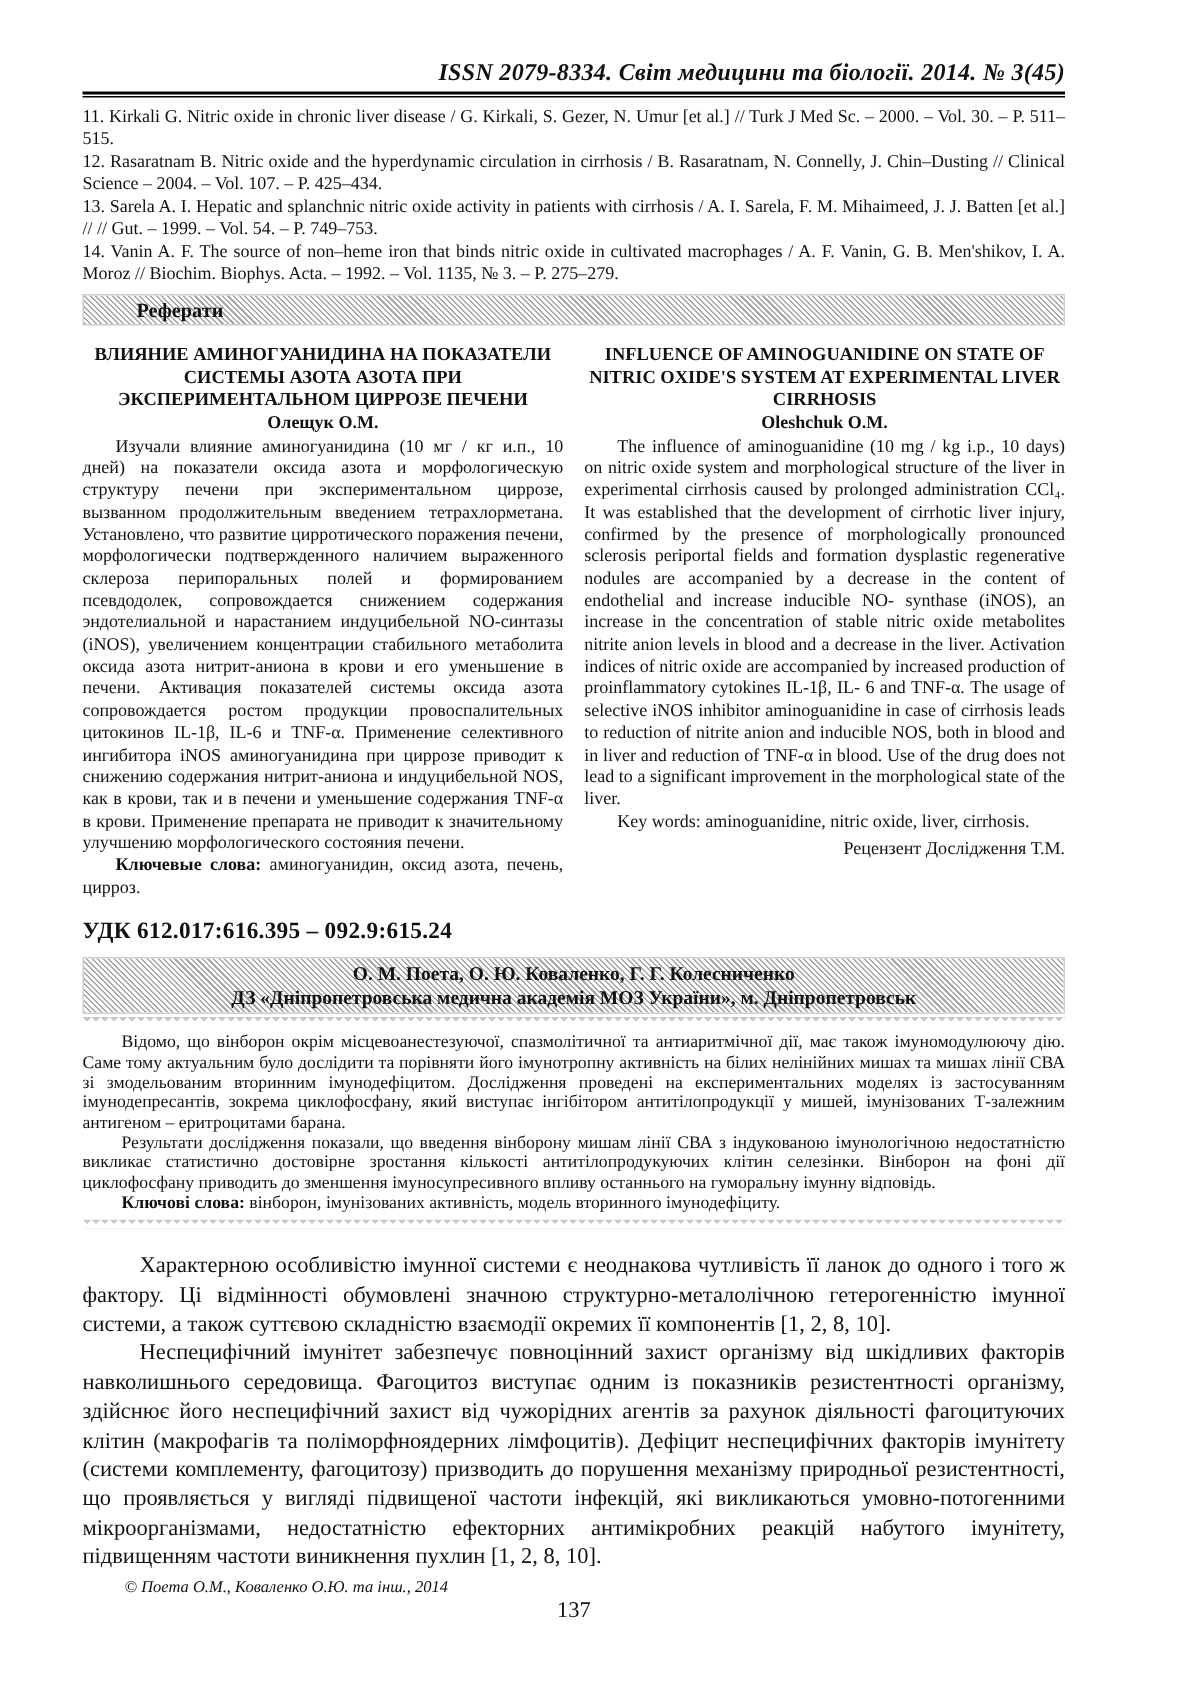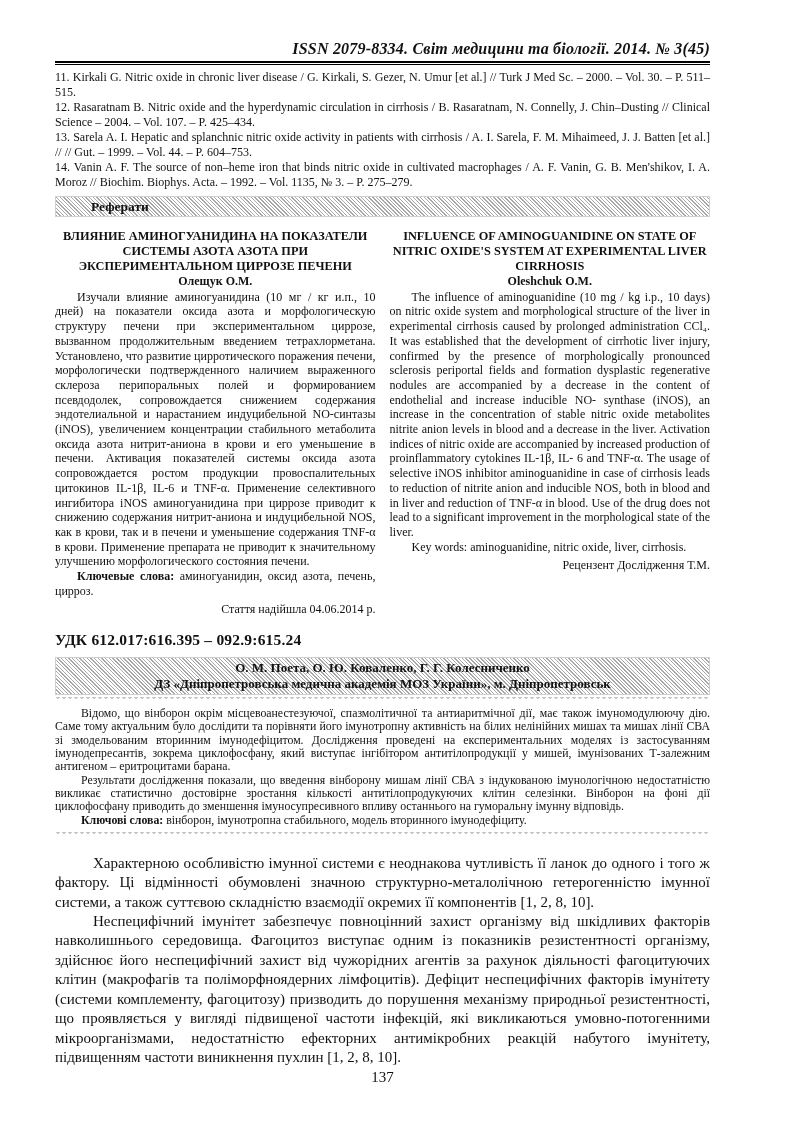--- a/index.html
+++ b/index.html
@@ -138,36 +138,35 @@
 <body>
 
 <div class="page">
 
   <div class="issn-line">ISSN 2079-8334. Світ медицини та біології. 2014. № 3(45)</div>
   <div class="double-rule"></div>
 
   <div class="references">
     <p>11. Kirkali G. Nitric oxide in chronic liver disease / G. Kirkali, S. Gezer, N. Umur [et al.] // Turk J Med Sc. – 2000. – Vol. 30. – P. 511–515.</p>
     <p>12. Rasaratnam B. Nitric oxide and the hyperdynamic circulation in cirrhosis / B. Rasaratnam, N. Connelly, J. Chin–Dusting // Clinical Science – 2004. – Vol. 107. – P. 425–434.</p>
-    <p>13. Sarela A. I. Hepatic and splanchnic nitric oxide activity in patients with cirrhosis / A. I. Sarela, F. M. Mihaimeed, J. J. Batten [et al.] // // Gut. – 1999. – Vol. 44. – P. 604–753.</p>
+    <p>13. Sarela A. I. Hepatic and splanchnic nitric oxide activity in patients with cirrhosis / A. I. Sarela, F. M. Mihaimeed, J. J. Batten [et al.] // // Gut. – 1999. – Vol. 54. – P. 749–753.</p>
     <p>14. Vanin A. F. The source of non–heme iron that binds nitric oxide in cultivated macrophages / A. F. Vanin, G. B. Men'shikov, I. A. Moroz // Biochim. Biophys. Acta. – 1992. – Vol. 1135, № 3. – P. 275–279.</p>
   </div>
 
   <div class="hatch-band referaty-band">
     <span>Реферати</span>
   </div>
 
   <div class="columns">
 
     <div class="col">
       <div class="col-title">ВЛИЯНИЕ АМИНОГУАНИДИНА НА ПОКАЗАТЕЛИ СИСТЕМЫ АЗОТА АЗОТА ПРИ ЭКСПЕРИМЕНТАЛЬНОМ ЦИРРОЗЕ ПЕЧЕНИ</div>
       <div class="col-author">Олещук О.М.</div>
       <p class="abs">Изучали влияние аминогуанидина (10 мг / кг и.п., 10 дней) на показатели оксида азота и морфологическую структуру печени при экспериментальном циррозе, вызванном продолжительным введением тетрахлорметана. Установлено, что развитие цирротического поражения печени, морфологически подтвержденного наличием выраженного склероза перипоральных полей и формированием псевдодолек, сопровождается снижением содержания эндотелиальной и нарастанием индуцибельной NO-синтазы (iNOS), увеличением концентрации стабильного метаболита оксида азота нитрит-аниона в крови и его уменьшение в печени. Активация показателей системы оксида азота сопровождается ростом продукции провоспалительных цитокинов IL-1β, IL-6 и TNF-α. Применение селективного ингибитора iNOS аминогуанидина при циррозе приводит к снижению содержания нитрит-аниона и индуцибельной NOS, как в крови, так и в печени и уменьшение содержания TNF-α в крови. Применение препарата не приводит к значительному улучшению морфологического состояния печени.</p>
       <p class="abs"><b>Ключевые слова:</b><span> аминогуанидин, оксид азота, печень, цирроз.</span></p>
-      <p class="note-right">Стаття надійшла 04.06.2014 р.</p>
     </div>
 
     <div class="col">
       <div class="col-title">INFLUENCE OF AMINOGUANIDINE ON STATE OF NITRIC OXIDE'S SYSTEM AT EXPERIMENTAL LIVER CIRRHOSIS</div>
       <div class="col-author">Oleshchuk O.M.</div>
       <p class="abs">The influence of aminoguanidine (10 mg / kg i.p., 10 days) on nitric oxide system and morphological structure of the liver in experimental cirrhosis caused by prolonged administration CCl₄. It was established that the development of cirrhotic liver injury, confirmed by the presence of morphologically pronounced sclerosis periportal fields and formation dysplastic regenerative nodules are accompanied by a decrease in the content of endothelial and increase inducible NO- synthase (iNOS), an increase in the concentration of stable nitric oxide metabolites nitrite anion levels in blood and a decrease in the liver. Activation indices of nitric oxide are accompanied by increased production of proinflammatory cytokines IL-1β, IL- 6 and TNF-α. The usage of selective iNOS inhibitor aminoguanidine in case of cirrhosis leads to reduction of nitrite anion and inducible NOS, both in blood and in liver and reduction of TNF-α in blood. Use of the drug does not lead to a significant improvement in the morphological state of the liver.</p>
       <p class="abs"><span>Key words:</span><span> aminoguanidine, nitric oxide, liver, cirrhosis.</span></p>
       <p class="note-right">Рецензент Дослідження Т.М.</p>
     </div>
 
@@ -179,25 +178,26 @@
     <div>О. М. Поета, О. Ю. Коваленко, Г. Г. Колесниченко</div>
     <div>ДЗ «Дніпропетровська медична академія МОЗ України», м. Дніпропетровськ</div>
   </div>
 
 
   <div class="zigzag"></div>
 
   <div class="small-abstract">
     <p>Відомо, що вінборон окрім місцевоанестезуючої, спазмолітичної та антиаритмічної дії, має також імуномодулюючу дію. Саме тому актуальним було дослідити та порівняти його імунотропну активність на білих нелінійних мишах та мишах лінії СВА зі змодельованим вторинним імунодефіцитом. Дослідження проведені на експериментальних моделях із застосуванням імунодепресантів, зокрема циклофосфану, який виступає інгібітором антитілопродукції у мишей, імунізованих Т-залежним антигеном – еритроцитами барана.</p>
     <p>Результати дослідження показали, що введення вінборону мишам лінії СВА з індукованою імунологічною недостатністю викликає статистично достовірне зростання кількості антитілопродукуючих клітин селезінки. Вінборон на фоні дії циклофосфану приводить до зменшення імуносупресивного впливу останнього на гуморальну імунну відповідь.</p>
-    <p><b>Ключові слова:</b><span> вінборон, імунотропна стабильного, модель вторинного імунодефіциту.</span></p>
+    <p><b>Ключові слова:</b><span> вінборон, імунізованих активність, модель вторинного імунодефіциту.</span></p>
   </div>
 
   <div class="zigzag"></div>
 
   <div class="main-body">
     <p>Характерною особливістю імунної системи є неоднакова чутливість її ланок до одного і того ж фактору. Ці відмінності обумовлені значною структурно-металолічною гетерогенністю імунної системи, а також суттєвою складністю взаємодії окремих її компонентів [1, 2, 8, 10].</p>
     <p>Неспецифічний імунітет забезпечує повноцінний захист організму від шкідливих факторів навколишнього середовища. Фагоцитоз виступає одним із показників резистентності організму, здійснює його неспецифічний захист від чужорідних агентів за рахунок діяльності фагоцитуючих клітин (макрофагів та поліморфноядерних лімфоцитів). Дефіцит неспецифічних факторів імунітету (системи комплементу, фагоцитозу) призводить до порушення механізму природньої резистентності, що проявляється у вигляді підвищеної частоти інфекцій, які викликаються умовно-потогенними мікроорганізмами, недостатністю ефекторних антимікробних реакцій набутого імунітету, підвищенням частоти виникнення пухлин [1, 2, 8, 10].</p>
   </div>
 
+  <div class="copyright">© Поета О.М., Коваленко О.Ю.  та інш., 2014</div>
   <div class="page-number">137</div>
 
 </div>
 
 </body></html>

